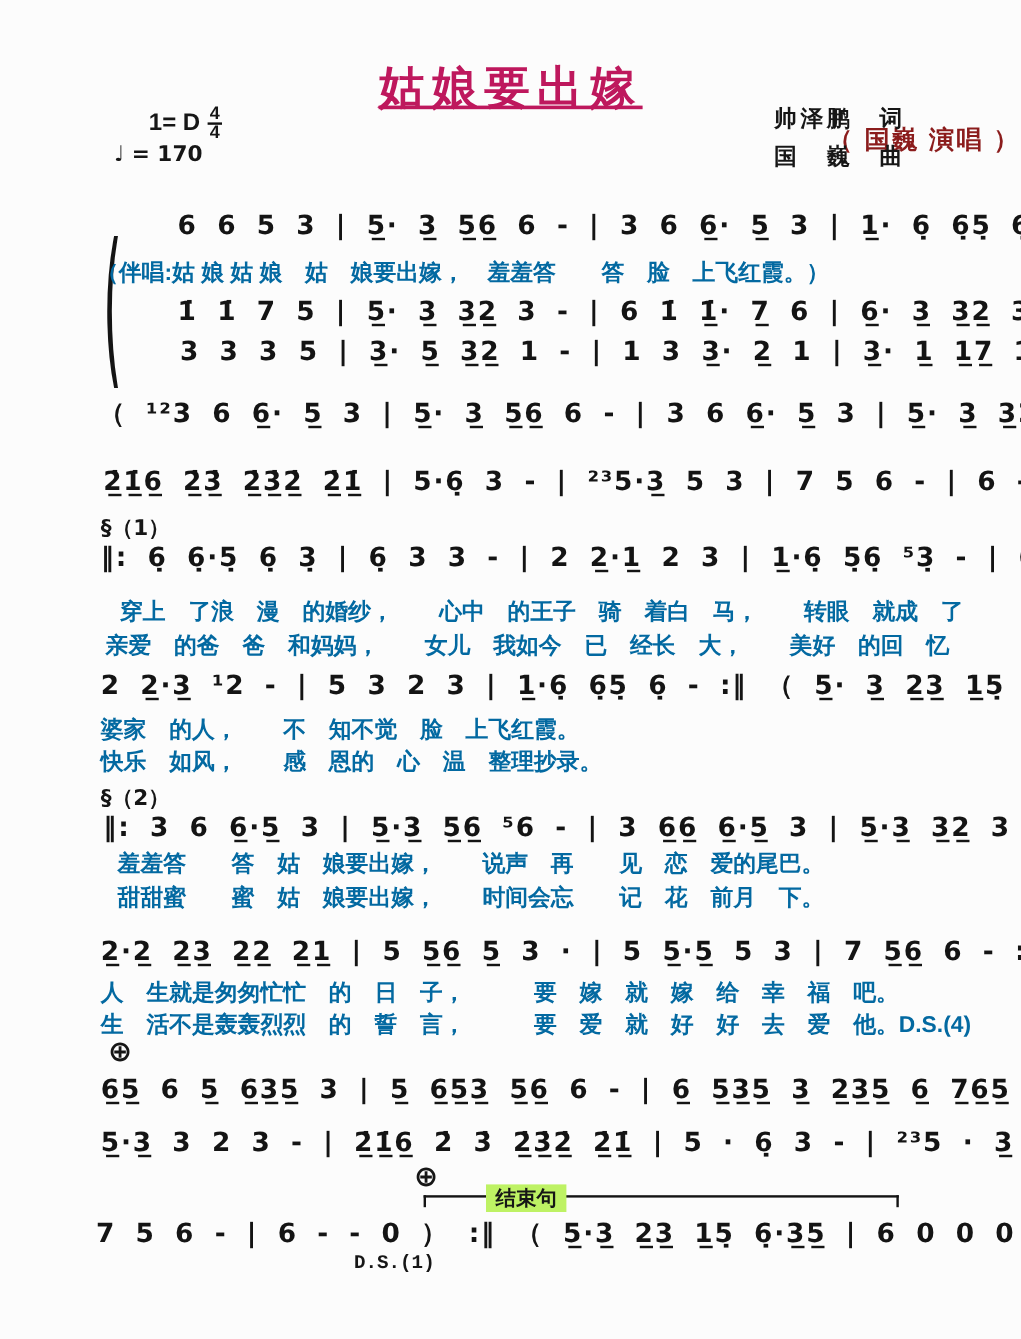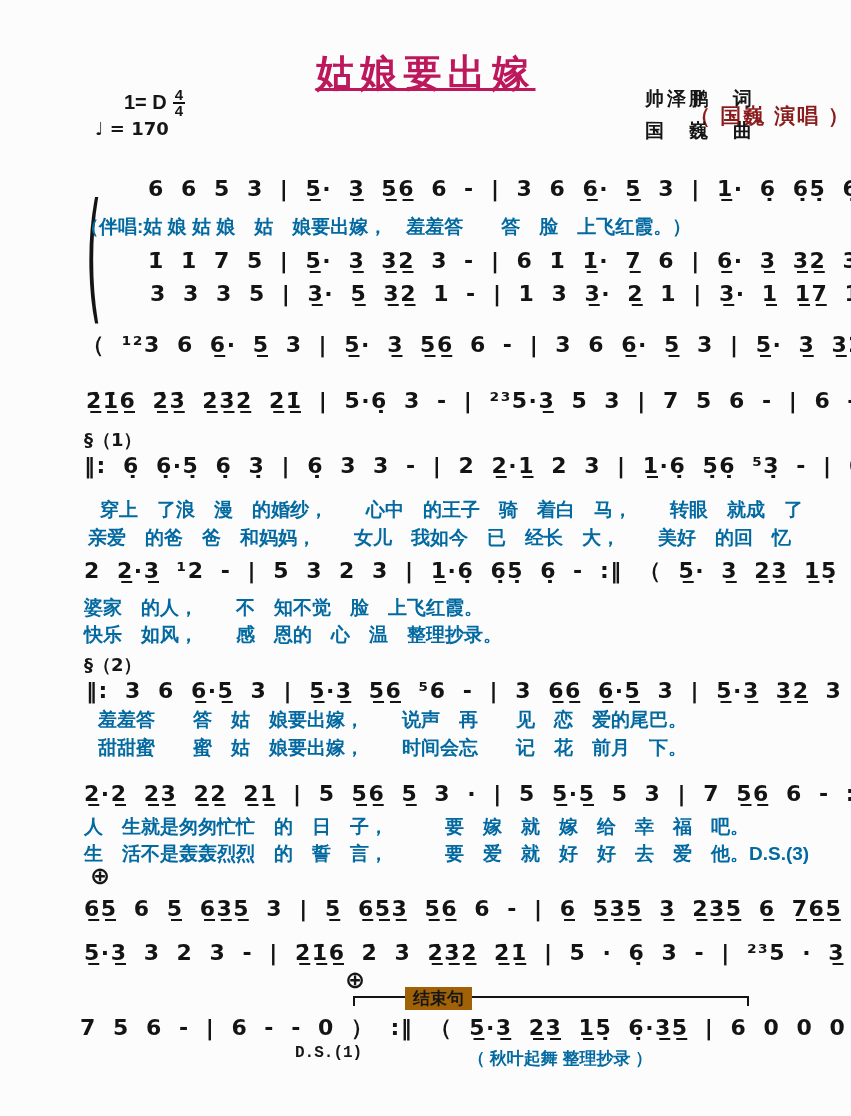--- a/index.html
+++ b/index.html
@@ -21,21 +21,21 @@
              font-family:"DejaVu Sans",sans-serif;}
   .nl{position:absolute;font-family:"DejaVu Sans",sans-serif;font-size:22px;font-weight:bold;
       letter-spacing:1.5px;word-spacing:7px;white-space:nowrap;color:#141414;}
   .ly{position:absolute;font-size:19px;font-weight:600;white-space:nowrap;color:#0369a1;}
   .sec{position:absolute;font-size:18px;font-weight:bold;font-family:"DejaVu Sans",sans-serif;}
   .coda{position:absolute;font-size:24px;font-weight:bold;font-family:"DejaVu Sans",sans-serif;}
   .ending{position:absolute;left:345px;top:972px;width:402px;height:34px;}
   .ending .emark{position:absolute;left:0;top:-6px;font-size:24px;font-weight:bold;font-family:"DejaVu Sans",sans-serif;}
   .ending .ebar{position:absolute;left:8px;top:24px;width:392px;height:8px;
                 border-top:2px solid #141414;border-left:2px solid #141414;border-right:2px solid #141414;}
-  .ending .elabel{position:absolute;left:60px;top:15px;background:#a16207;padding:0 8px;
+  .ending .elabel{position:absolute;left:60px;top:15px;background:#bef264;padding:0 8px;
                   font-size:17px;font-weight:600;}
   .foot{position:absolute;font-size:16px;font-weight:600;font-family:Liberation Mono, monospace;}
 </style>
 </head>
 <body>
 
 <div class="page">
 
   <div class="title">姑娘要出嫁</div>
   <div class="subtitle">（ 国巍 演唱 ）</div>
@@ -67,30 +67,29 @@
   <div class="nl" style="left:84px;top:556px">2 2̲·3̲ ¹2 - | 5 3 2 3 | 1̲·6̣ 6̣5̣ 6̣ - :‖ （ 5̲· 3̲ 2̲3̲ 1̲5̣ 6̣ ） |</div>
   <div class="ly" style="left:84px;top:595px">婆家　的人，　　不　知不觉　脸　上飞红霞。</div>
   <div class="ly" style="left:84px;top:622px">快乐　如风，　　感　恩的　心　温　整理抄录。</div>
 
   <div class="sec" style="left:84px;top:653px">§（2）</div>
   <div class="nl" style="left:86px;top:678px">‖: 3 6 6̲·5̲ 3 | 5̲·3̲ 5̲6̲ ⁵6 - | 3 6̲6̲ 6̲·5̲ 3 | 5̲·3̲ 3̲2̲ 3 - |</div>
   <div class="ly" style="left:98px;top:707px">羞羞答　　答　姑　娘要出嫁，　　说声　再　　见　恋　爱的尾巴。</div>
   <div class="ly" style="left:98px;top:735px">甜甜蜜　　蜜　姑　娘要出嫁，　　时间会忘　　记　花　前月　下。</div>
   <div class="nl" style="left:84px;top:781px">2̲·2̲ 2̲3̲ 2̲2̲ 2̲1̲ | 5 5̲6̲ 5̲ 3 · | 5 5̲·5̲ 5 3 | 7 5̲6̲ 6 - :‖</div>
   <div class="ly" style="left:84px;top:814px">人　生就是匆匆忙忙　的　日　子，　　　要　嫁　就　嫁　给　幸　福　吧。</div>
-  <div class="ly" style="left:84px;top:841px">生　活不是轰轰烈烈　的　誓　言，　　　要　爱　就　好　好　去　爱　他。D.S.(3)</div>
+  <div class="ly" style="left:84px;top:841px">生　活不是轰轰烈烈　的　誓　言，　　　要　爱　就　好　好　去　爱　他。D.S.(4)</div>
 
   <div class="coda" style="left:90px;top:862px">⊕</div>
   <div class="nl" style="left:84px;top:896px">6̲5̲ 6 5̲ 6̲3̲5̲ 3 | 5̲ 6̲5̲3̲ 5̲6̲ 6 - | 6̲ 5̲3̲5̲ 3̲ 2̲3̲5̲ 6̲ 7̲6̲5̲ 3 |</div>
   <div class="nl" style="left:84px;top:940px">5̲·3̲ 3 2 3 - | 2̲̇1̲̇6̲ 2̇ 3̇ 2̲̇3̲̇2̲̇ 2̲̇1̲̇ | 5 · 6̣ 3 - | ²³5 · 3̲ 5 3 |</div>
 
   <div class="ending">
     <span class="emark">⊕</span>
     <div class="ebar"></div>
     <span class="elabel">结束句</span>
   </div>
 
   <div class="nl" style="left:80px;top:1013px">7 5 6 - | 6 - - 0 ） :‖ （ 5̲·3̲ 2̲3̲ 1̲5̣ 6̣·3̲5̲ | 6 0 0 0 ） ‖</div>
 
   <div class="foot" style="left:295px;top:1044px">D.S.(1)</div>
-  <div class="ly" style="left:468px;top:1047px;font-size:17px">（ 秋叶起舞 整理抄录 ）</div>
 
 </div>
 
 </body></html>

